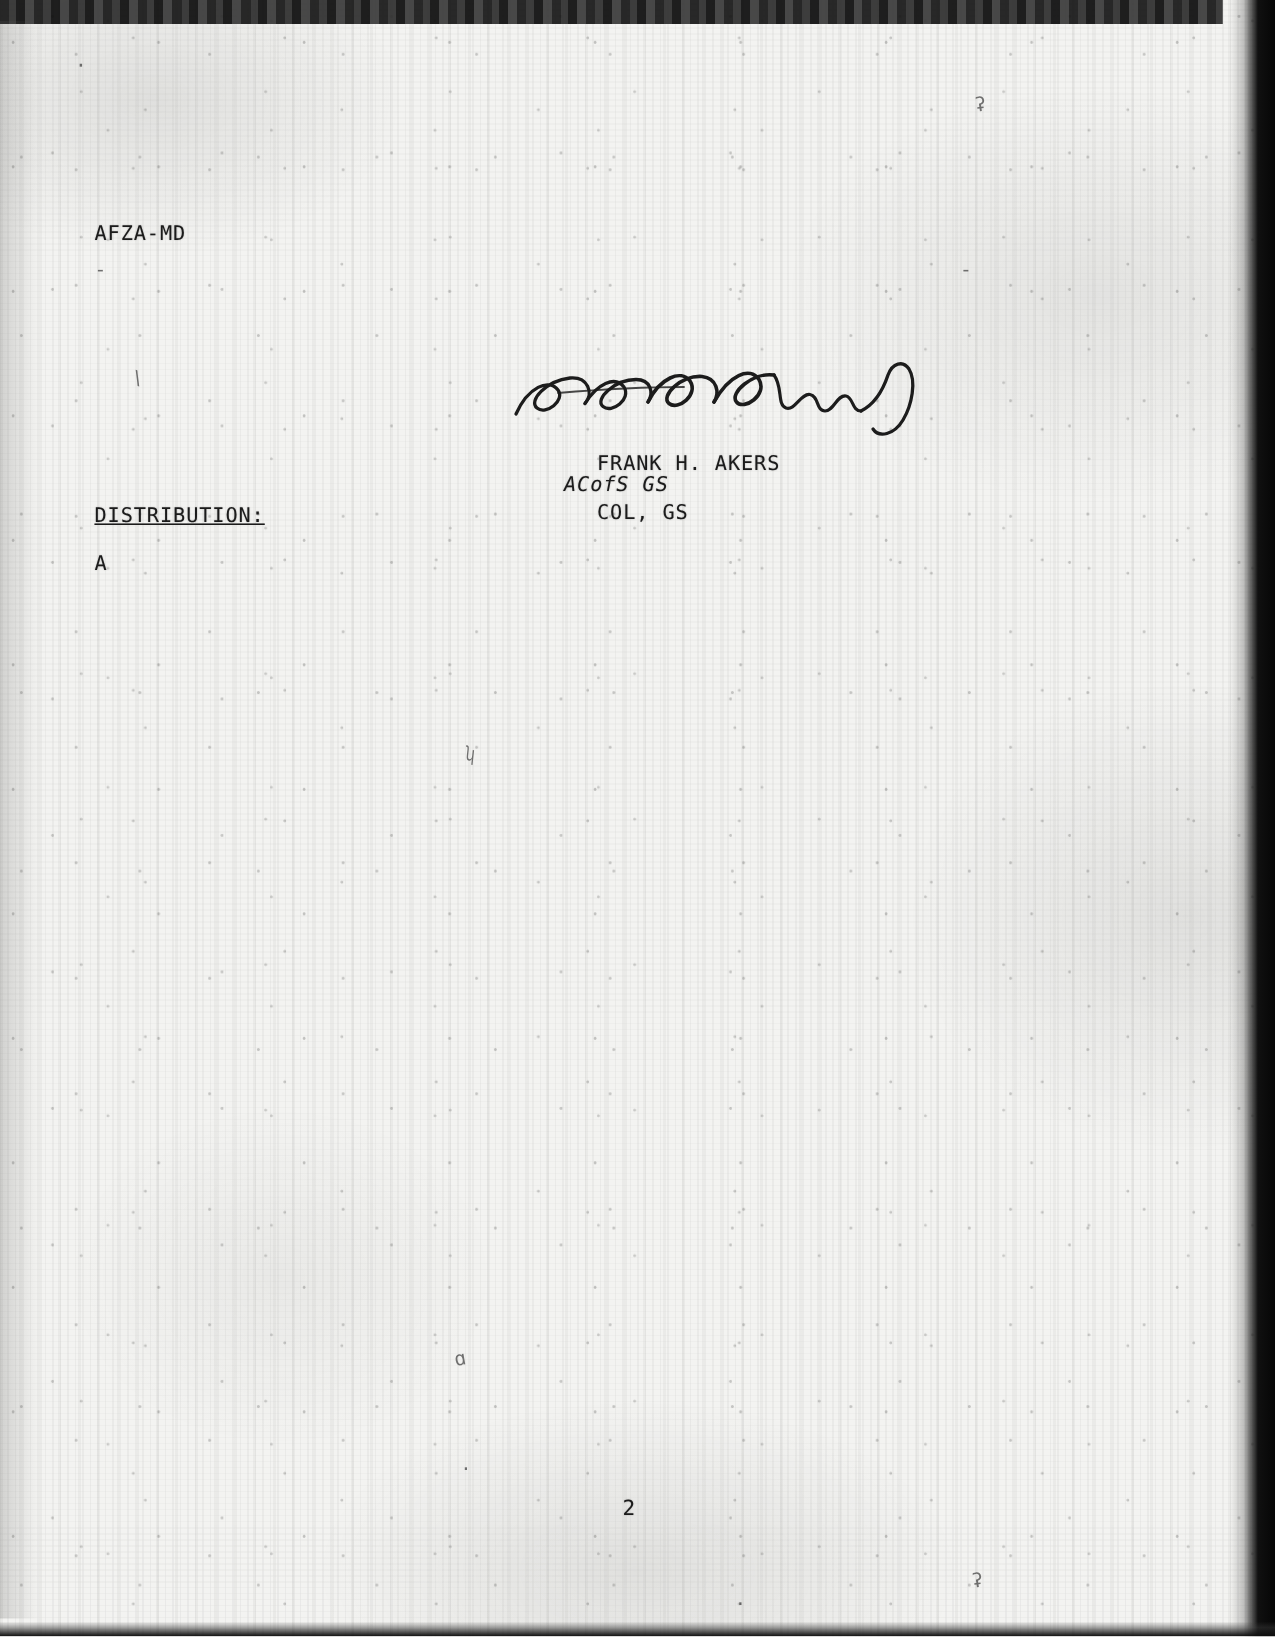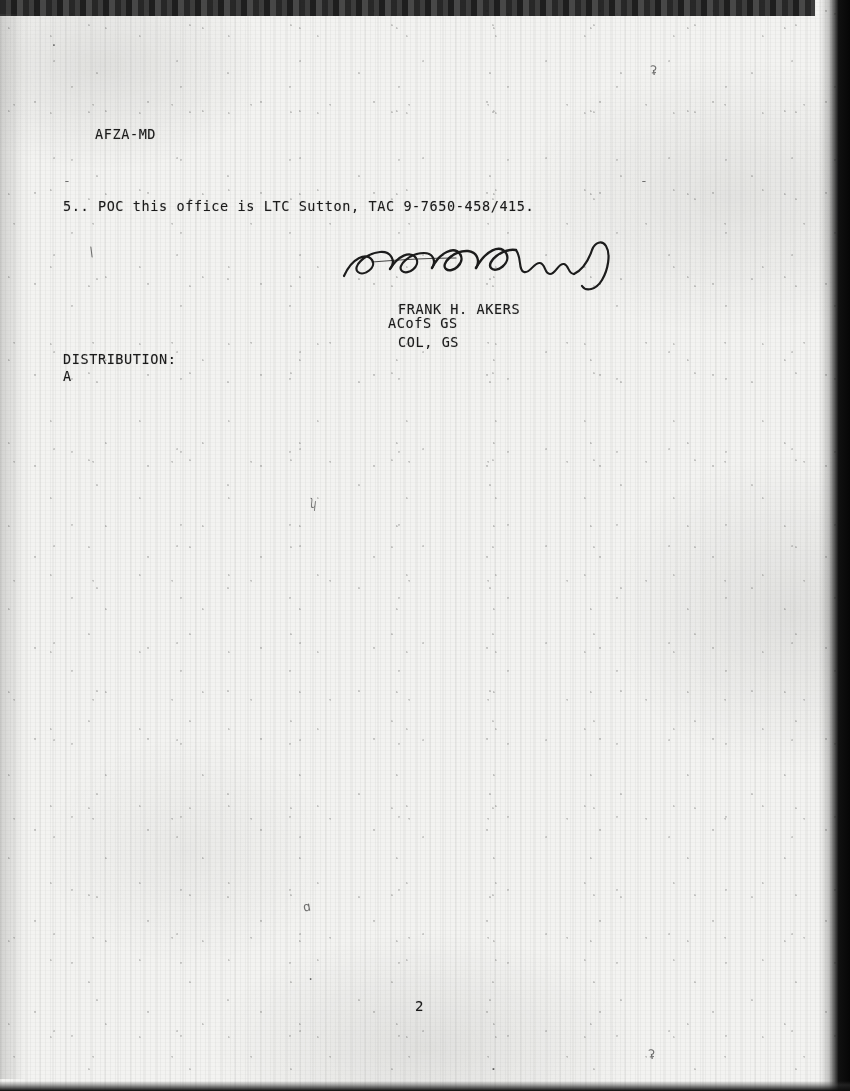--- a/index.html
+++ b/index.html
@@ -94,29 +94,29 @@
     line-height: 17px;
     letter-spacing: .6px;
   }
   .tline {
     position: absolute;
     white-space: pre;
     font-family: "DejaVu Sans Mono", monospace;
     text-shadow: 0 0 1px rgba(40,40,40,.35);
   }
 
-  #line-office-symbol { left: 63px;  top: 126px; margin-left: 32px; }
+  #line-office-symbol { left: 63px;  top: 148px; }
   #line-subject       { left: 63px;  top: 148px; }
   #line-para-5        { left: 63px;  top: 198px; }
 
   #block-signature-name { left: 398px; top: 281px; margin-top: 20px; }
   #block-signature-rank { left: 398px; top: 298px; margin-top: 36px; }
-  #block-signature-duty { left: 388px; top: 315px; }
-
-  #line-distribution-label { left: 63px; top: 351px; }
+  #block-signature-duty { left: 376px; top: 315px; font-style: italic; }
+
+  #line-distribution-label { left: 63px; top: 336px; text-decoration: underline; }
   #line-distribution-value { left: 63px; top: 368px; }
 
   #page-number {
     position: absolute;
     left: 415px; top: 998px;
     font-size: 14px;
     letter-spacing: 0;
   }
 
   
@@ -159,21 +159,20 @@
   <div id="edge-top"></div>
   <div id="edge-right"></div>
   <div id="edge-bottom"></div>
   <div id="edge-left-smudge"></div>
 
   <div id="content">
 
     <div class="tline" id="line-office-symbol">AFZA-MD</div>
 
 
-    <div class="tline" id="line-para-5">5.. POC this office is LTC Sutton, TAC 9-7650-458/415.</div>
 
     <div id="signature-mark">
       <svg width="300" height="58" viewBox="0 0 300 58" fill="none" xmlns="http://www.w3.org/2000/svg">
         <path d="M8 40 C16 22 30 16 36 24 C41 31 28 41 22 36 C16 31 28 18 44 16 C56 15 60 26 54 33" stroke="#1c1c1c" stroke-width="2.2" stroke-linecap="round" fill="none"></path>
         <path d="M54 33 C62 20 74 14 80 22 C85 30 72 40 66 35 C60 30 74 17 88 17 C98 17 100 26 96 32" stroke="#1c1c1c" stroke-width="2.2" stroke-linecap="round" fill="none"></path>
         <path d="M96 32 C104 16 118 10 124 18 C130 27 116 38 110 33 C104 28 118 14 132 15 C142 16 144 26 140 32" stroke="#1c1c1c" stroke-width="2.4" stroke-linecap="round" fill="none"></path>
         <path d="M140 32 C150 14 164 8 170 17 C176 27 160 38 155 32 C150 26 166 12 180 14" stroke="#1c1c1c" stroke-width="2.4" stroke-linecap="round" fill="none"></path>
         <path d="M180 14 C186 22 182 34 188 36 C194 38 198 26 204 27 C210 28 208 38 214 38 C220 38 222 27 228 28 C233 29 232 38 238 38" stroke="#1c1c1c" stroke-width="2.1" stroke-linecap="round" fill="none"></path>
         <path d="M238 38 C246 34 252 26 256 14 C259 6 266 4 270 10 C275 18 272 34 266 44 C260 54 250 56 246 50" stroke="#1c1c1c" stroke-width="2.2" stroke-linecap="round" fill="none"></path>
         <path d="M36 26 C60 24 90 22 120 22" stroke="#1c1c1c" stroke-width="1.2" stroke-linecap="round" fill="none" opacity=".8"></path>

